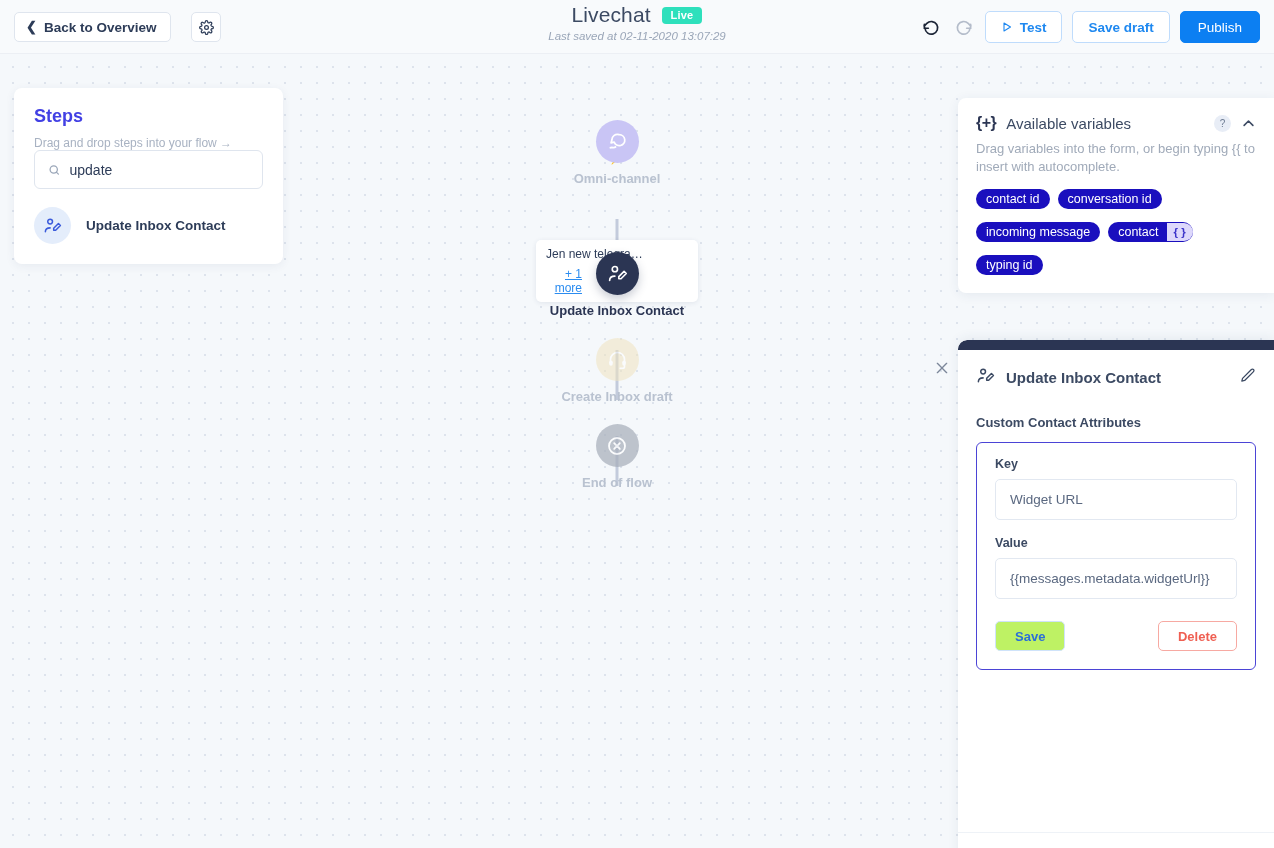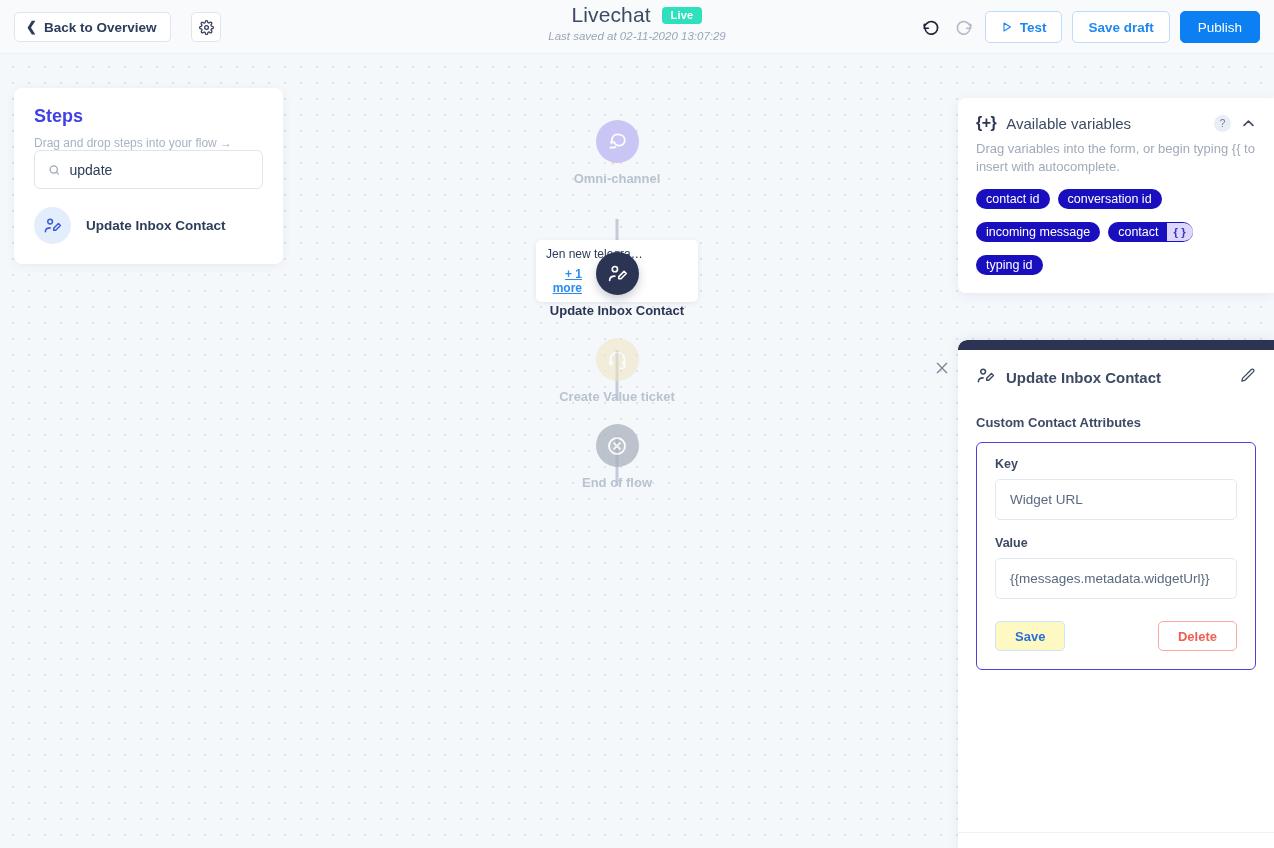--- a/index.html
+++ b/index.html
@@ -112,21 +112,21 @@
   .n-end .node-label { color: #b9c2d0; font-weight: bold; }
   .bolt { position: absolute; left: 0; transform: translateX(-50%); top: 92px; font-size: 16px; color: #f5b731; }
   .connector { position: absolute; left: 0; width: 3px; background: #c3cbdc; transform: translateX(-50%); }
   .node-chip {
     position: absolute; left: -81px; top: 186px; width: 162px; min-height: 40px;
     background: #fff; border-radius: 5px; box-shadow: 0 1px 5px rgba(40,60,100,.10);
     padding: 7px 10px; display: flex; justify-content: space-between; gap: 6px;
     font-size: 12px; color: #2d3c58; text-align: left; flex-wrap: wrap;
   }
   .chip-text { white-space: nowrap; overflow: hidden; text-overflow: ellipsis; max-width: 103px; }
-  .chip-more { color: #2b8cf0; text-decoration: underline; text-align: right; cursor: pointer; font-size: 12px; width: 36px; font-weight: bold; }
+  .chip-more { color: #2b8cf0; text-decoration: underline; text-align: right; cursor: pointer; font-size: 12px; width: 36px; }
 
   .close-x {
     position: absolute; left: 934px; top: 306px; width: 16px; height: 16px;
     cursor: pointer; color: #7c879a; font-size: 17px; line-height: 16px; text-align: center;
   }
 
   
   .vars-panel {
     position: absolute; right: 0; top: 44px; width: 316px;
     background: #fff; border-radius: 8px 0 0 8px;
@@ -179,21 +179,21 @@
     margin-top: 8px; height: 41px; border: 1px solid #e2e8f1; border-radius: 5px;
     display: flex; align-items: center; padding: 0 14px;
   }
   .field-input input {
     border: none; outline: none; width: 100%; background: transparent;
     font-size: 13.5px; color: #5a6880; font-family: "Liberation Sans", sans-serif;
   }
   .field-gap { margin-top: 16px; }
   .attr-btn-row { margin-top: 22px; display: flex; justify-content: space-between; }
   .btn-o-blue {
-    height: 30px; padding: 4px 19px; background: #fef9c3; border: 1px solid #cfe3fa;
+    height: 30px; padding: 4px 19px; background: #bef264; border: 1px solid #cfe3fa;
     border-radius: 5px; color: #2b6fd8; font-size: 13px; font-weight: bold; cursor: pointer;
   }
   .btn-o-red {
     height: 30px; padding: 0 19px; background: #fff; border: 1px solid #f7a9a2;
     border-radius: 5px; color: #ef5f52; font-size: 13px; font-weight: bold; cursor: pointer;
   }
   .add-attr {
     margin-top: 14px; height: 38px; background: #f7fafd; border-radius: 5px;
     display: flex; align-items: center; justify-content: center; position: relative; cursor: pointer;
   }
@@ -317,21 +317,21 @@
 
       <div class="node n-ticket" style="top:284px;">
         <div class="node-circle">
           <svg width="21" height="21" viewBox="0 0 24 24" fill="none" stroke="#ffffff" stroke-width="1.9" stroke-linecap="round">
             <path d="M4 14v-2a8 8 0 0 1 16 0v2"></path>
             <rect x="2.5" y="13" width="4" height="6" rx="2" fill="#ffffff" stroke="none"></rect>
             <rect x="17.5" y="13" width="4" height="6" rx="2" fill="#ffffff" stroke="none"></rect>
             <path d="M20 19v1a2 2 0 0 1-2 2h-3"></path>
           </svg>
         </div>
-        <div class="node-label">Create Value ticket</div>
+        <div class="node-label">Create Inbox draft</div>
       </div>
 
       <div class="node n-end" style="top:370px;">
         <div class="node-circle">
           <svg width="24" height="24" viewBox="0 0 24 24" fill="none" stroke="#ffffff" stroke-width="1.8" stroke-linecap="round">
             <circle cx="12" cy="12" r="8"></circle>
             <path d="M9.2 9.2l5.6 5.6M14.8 9.2l-5.6 5.6"></path>
           </svg>
         </div>
         <div class="node-label">End of flow</div>

